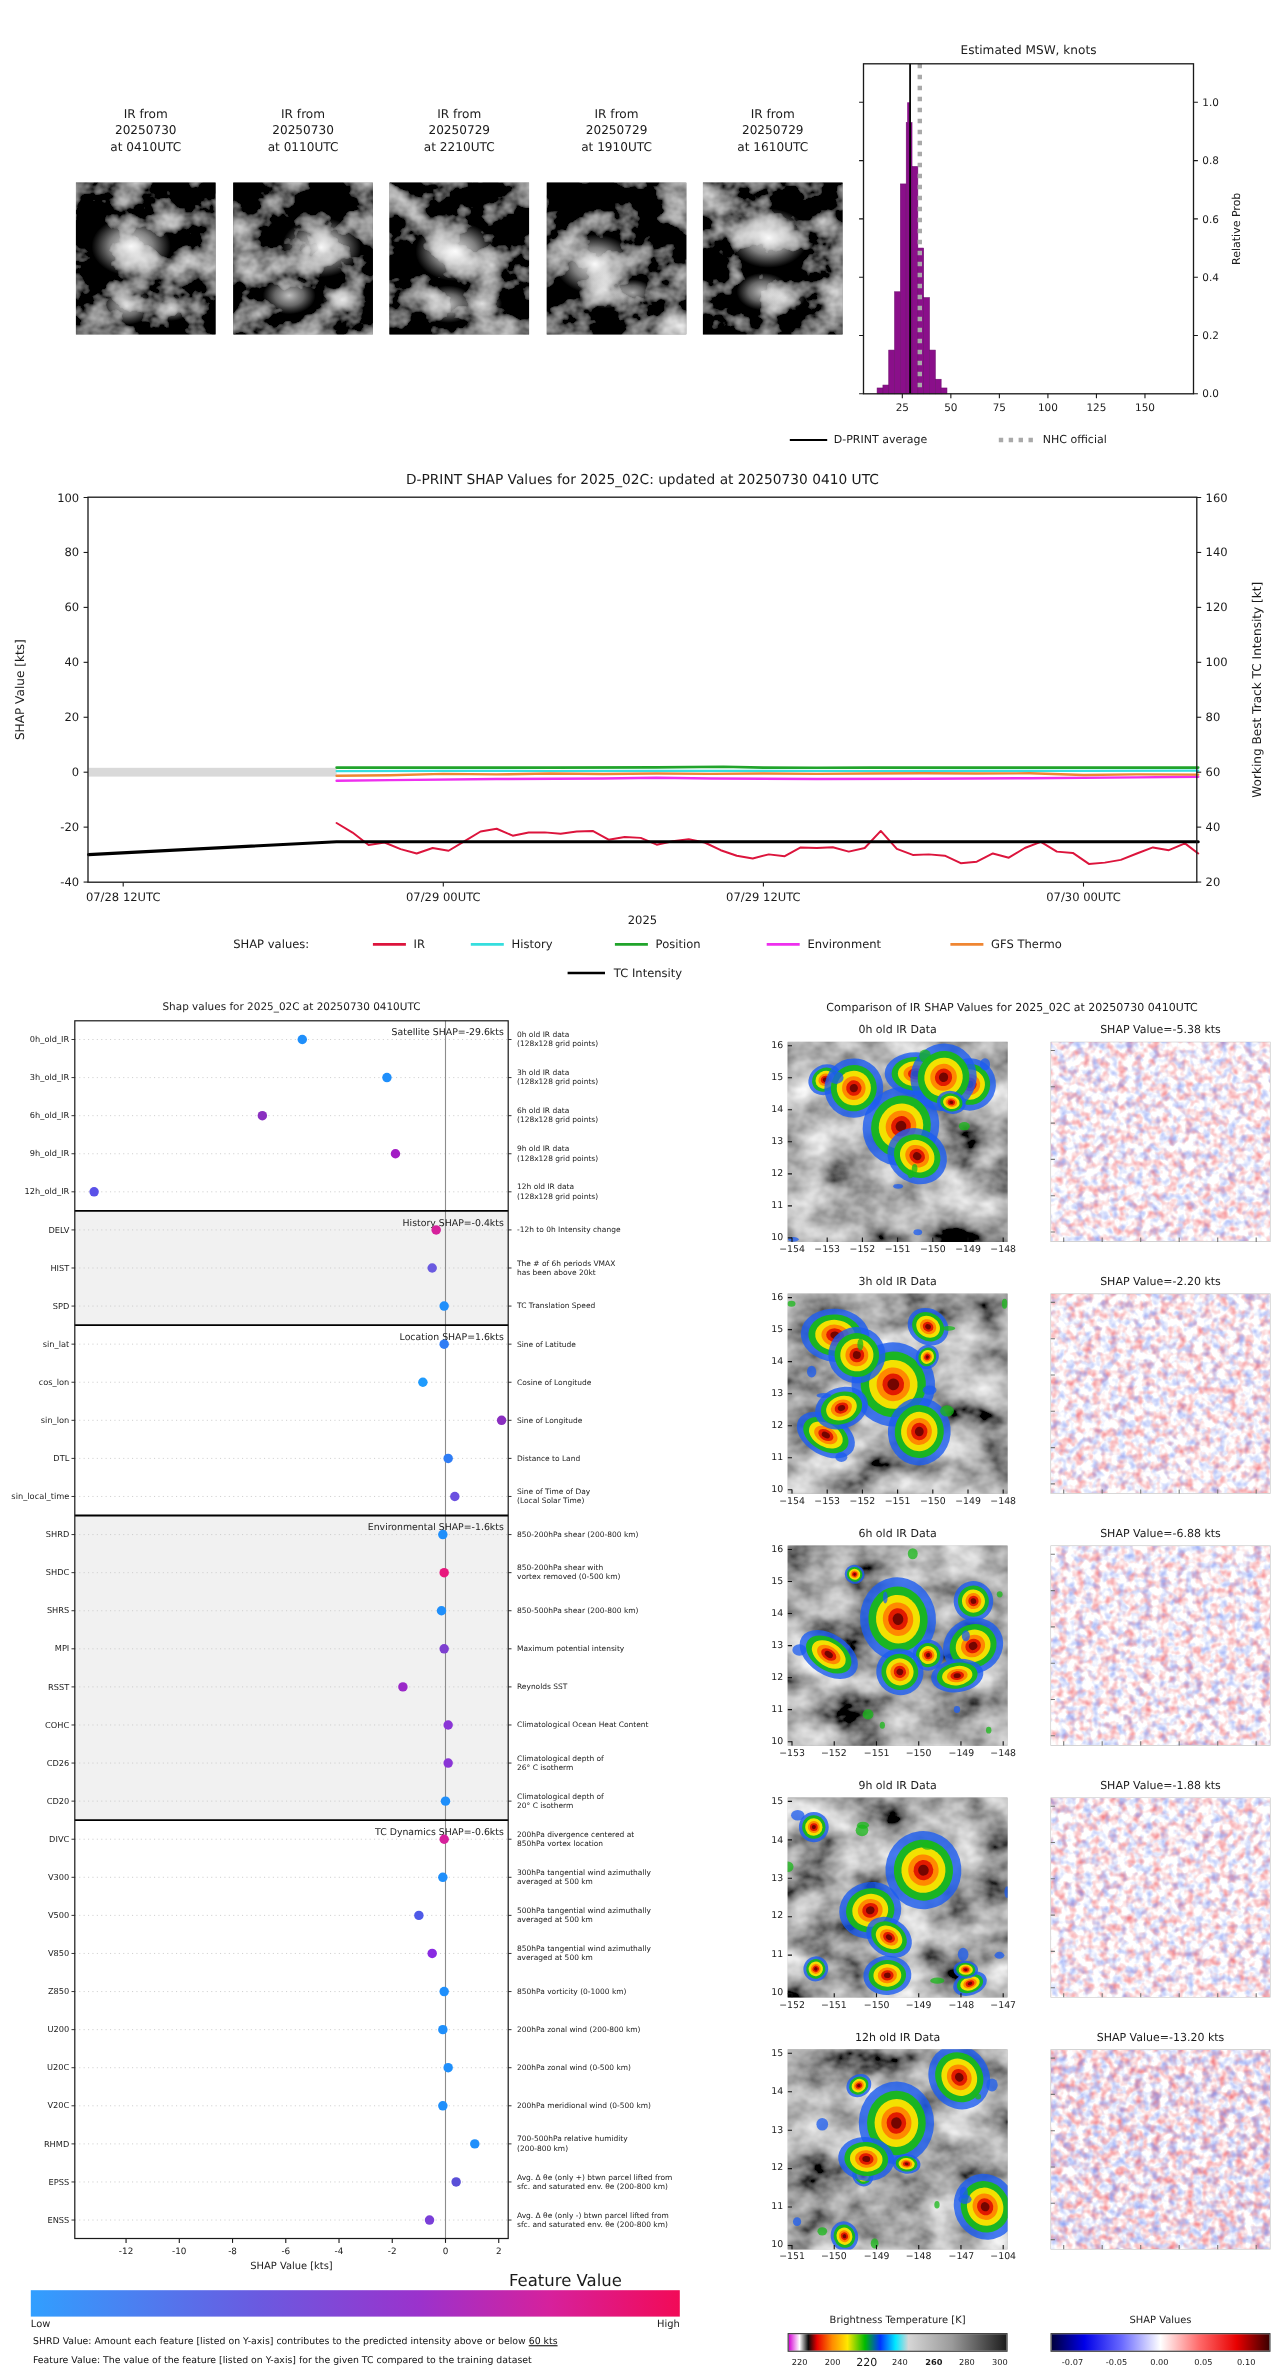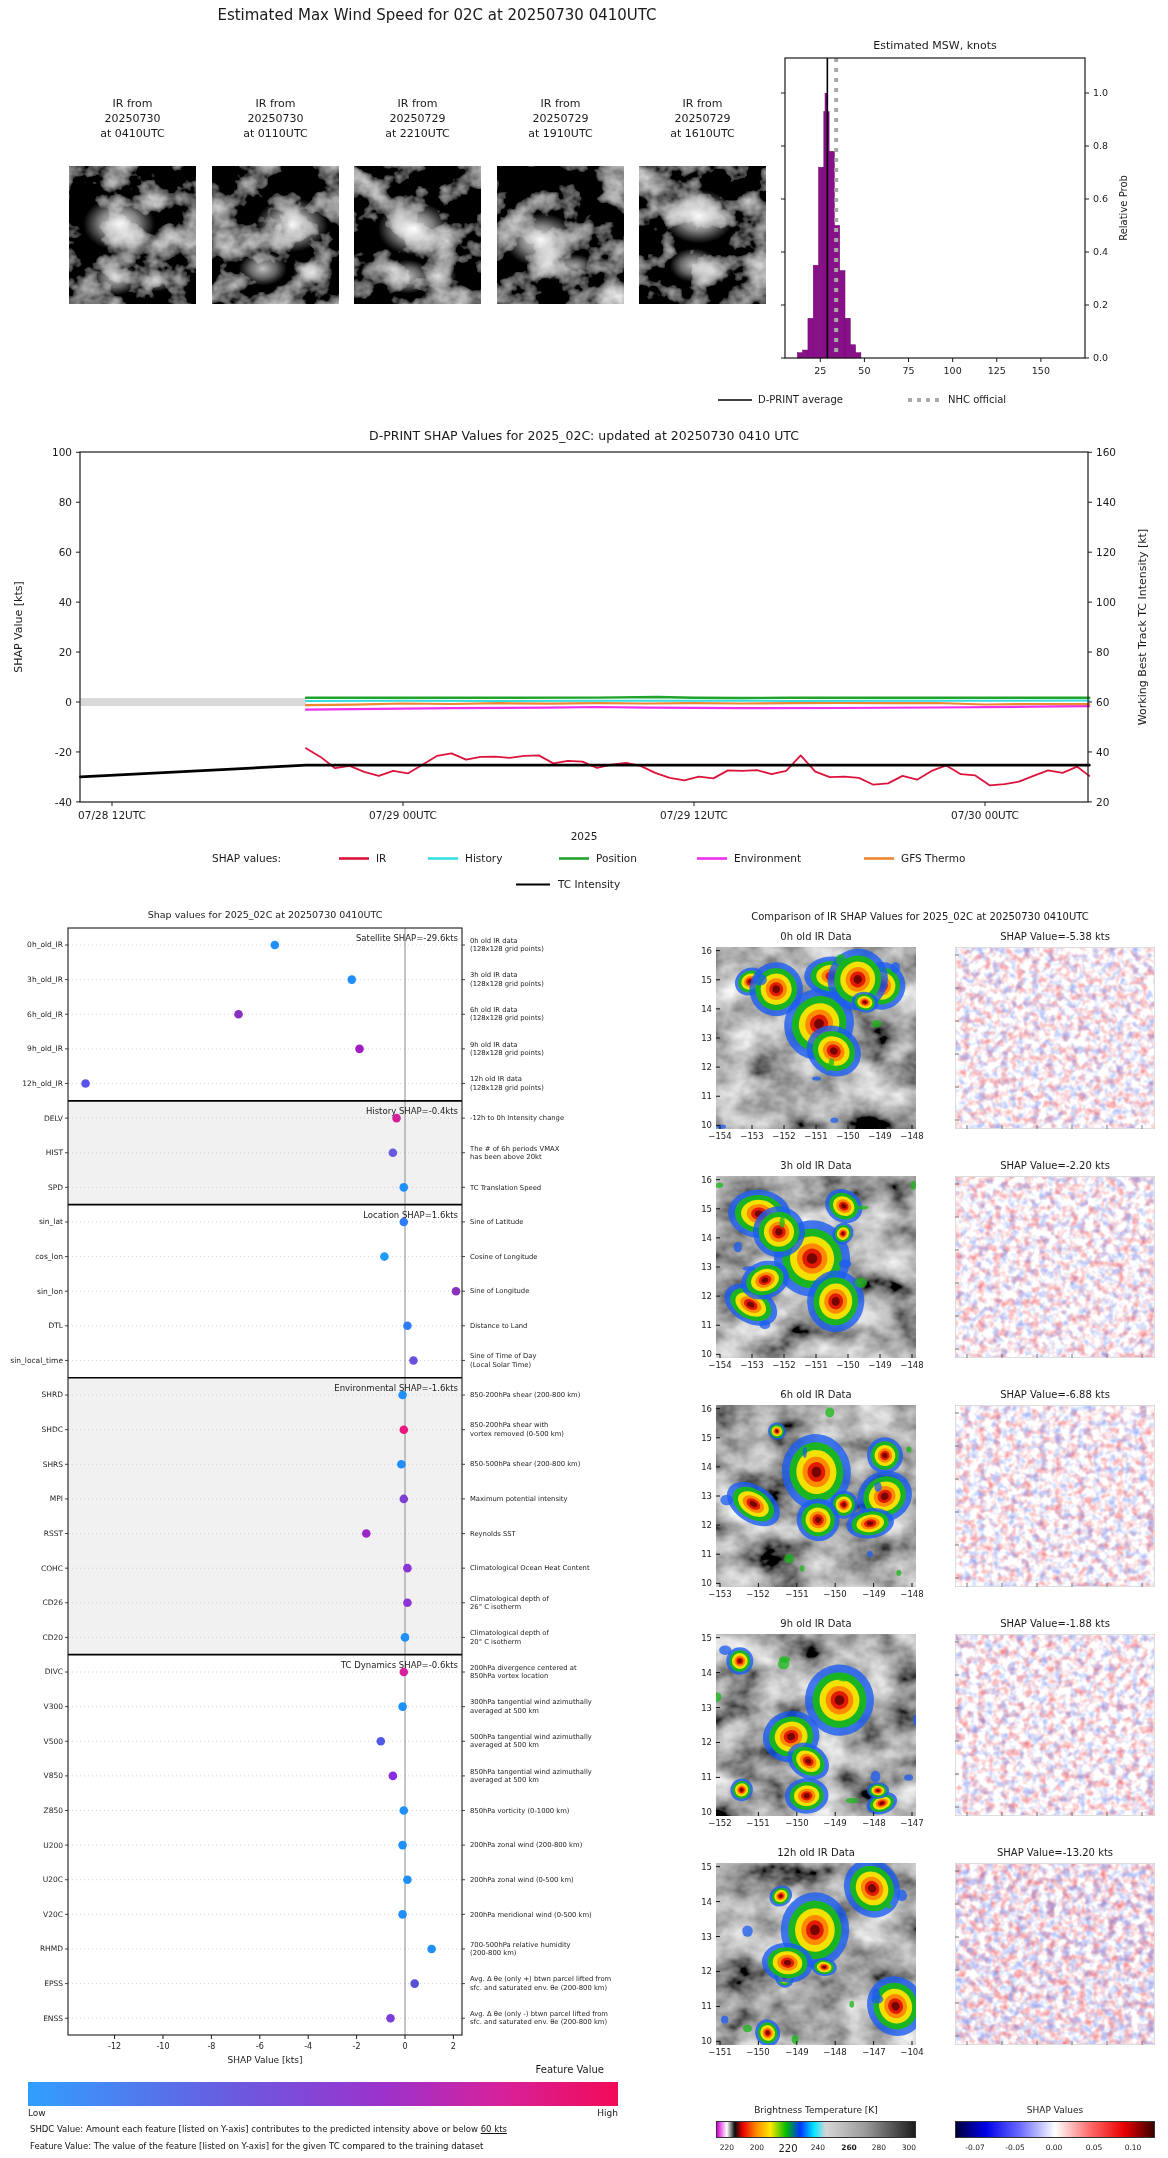--- a/index.html
+++ b/index.html
@@ -9,33 +9,32 @@
   .abs{position:absolute;}
   #main-title{top:6px;left:0;width:874px;text-align:center;font-size:15px;}
   .thumb-label{position:absolute;width:143px;text-align:center;font-size:11px;line-height:15px;white-space:pre-line;}
   .cmp-title{position:absolute;width:200px;text-align:center;font-size:10px;}
   .tickspan{position:absolute;font-size:8.5px;color:#1a1a1a;}
   .cb{position:absolute;height:17px;border:1px solid #333;box-sizing:border-box;}
   .bt-bar{background:linear-gradient(to right,#d400d4 0%,#ffffff 5%,#0a0a0a 9%,#e80000 13%,#ff8c00 20%,#ffe800 27%,#00bb00 35%,#0033ff 42%,#00e8ff 49%,#d6d6d6 55%,#9a9a9a 75%,#1c1c1c 100%);}
   .shap-bar{background:linear-gradient(to right,#00003c 0%,#0000e8 15%,#6868ff 32%,#ffffff 50%,#ff6868 68%,#e80000 85%,#3c0000 100%);}
   #fv-bar{left:28px;top:2082px;width:590px;height:24px;
      background:linear-gradient(to right,#319fff 0%,#6a5ae0 35%,#9b32cc 60%,#d6219c 80%,#f20a57 100%);}
-  #fv-label{left:404px;top:2064px;width:200px;text-align:right;font-size:10px;}
+  #fv-label{left:414px;top:2064px;width:200px;text-align:center;font-size:15px;}
   #fv-low{left:28px;top:2108px;font-size:9px;}
   #fv-high{left:518px;top:2108px;width:100px;text-align:right;font-size:9px;}
   .footnote{left:30px;font-size:8.5px;color:#111;}
   #comparison{left:672px;top:905px;width:496px;height:1253px;}
   #cmp-main-title{top:6px;left:0;width:496px;text-align:center;font-size:10px;}
   .cb-title{position:absolute;width:200px;text-align:center;font-size:9px;}
 </style>
 </head>
 <body>
 
 <div id="page">
-  <div id="main-title" class="abs">Estimated Max Wind Speed for 02C at 20250730 0410UTC</div>
 
   <div id="thumbs">
       <div class="thumb-label" style="left:61px;top:96px;">IR from
 20250730
 at 0410UTC</div>
       <div class="thumb-label" style="left:204px;top:96px;">IR from
 20250730
 at 0110UTC</div>
       <div class="thumb-label" style="left:346px;top:96px;">IR from
 20250729
@@ -416,21 +415,21 @@
       <line x1="453.4" y1="1130" x2="453.4" y2="1134" stroke="#1a1a1a" stroke-width="1"></line>
       <text x="453.4" y="1144" font-size="8" fill="#1a1a1a" text-anchor="middle">2</text>
       <text x="265" y="1158" font-size="9" fill="#1a1a1a" text-anchor="middle">SHAP Value [kts]</text>
     </svg>
 
   <div id="fv-label" class="abs">Feature Value</div>
   <div id="fv-bar" class="abs"></div>
   <div id="fv-low" class="abs">Low</div>
   <div id="fv-high" class="abs">High</div>
 
-  <div class="abs footnote" style="top:2124px;"><span>SHDC Value: Amount each feature [listed on Y-axis] contributes to the predicted intensity above or below </span><span style="text-decoration:underline;">60 kts</span></div>
+  <div class="abs footnote" style="top:2124px;"><span>SHRD Value: Amount each feature [listed on Y-axis] contributes to the predicted intensity above or below </span><span style="text-decoration:underline;">60 kts</span></div>
   <div class="abs footnote" style="top:2141px;">Feature Value: The value of the feature [listed on Y-axis] for the given TC compared to the training dataset</div>
 
   <div id="comparison" class="abs">
     <div id="cmp-main-title" class="abs">Comparison of IR SHAP Values for 2025_02C at 20250730 0410UTC</div>
     <div id="cmp-rows">
         <div class="cmp-title" style="left:44px;top:26px;">0h old IR Data</div>
         <div class="cmp-title" style="left:283px;top:26px;">SHAP Value=-5.38 kts</div>
         <svg width="200" height="182" style="position: absolute; left: 44px; top: 42px;">
           <rect x="0" y="0" width="200" height="182" fill="#8a8a8a"></rect>
           <rect x="0" y="0" width="200" height="182" fill="#999" filter="url(#gc0)"></rect>

